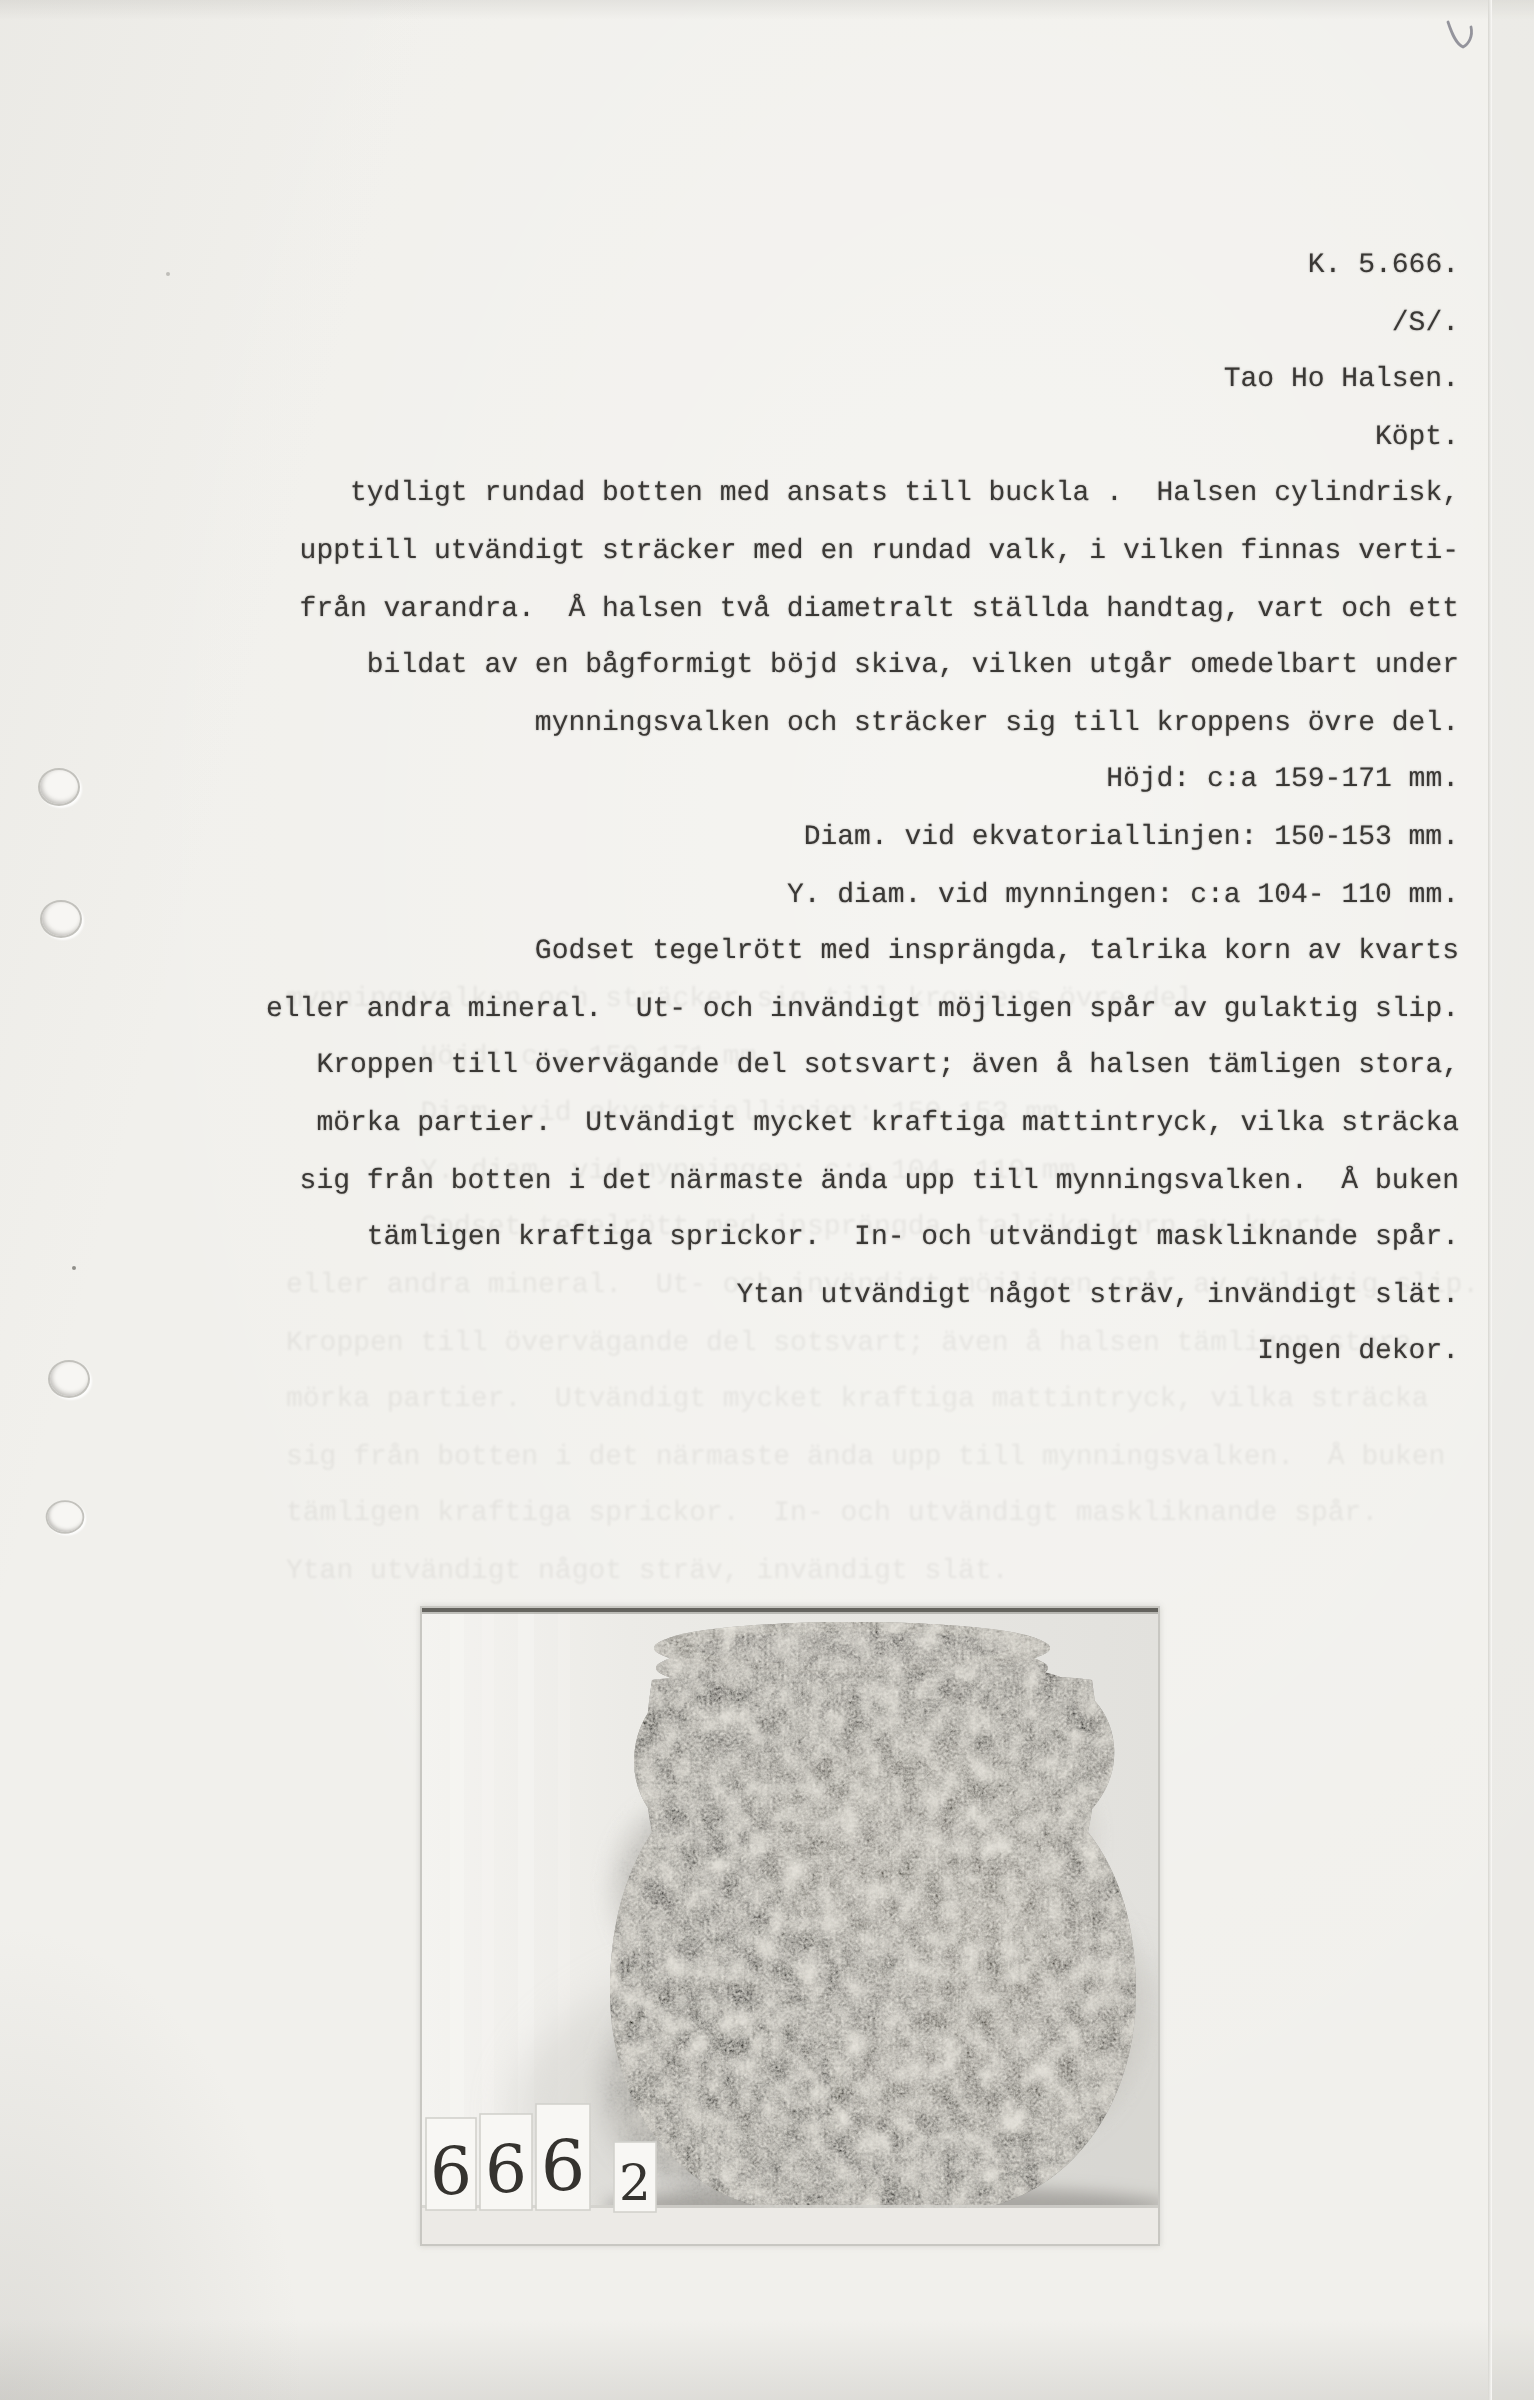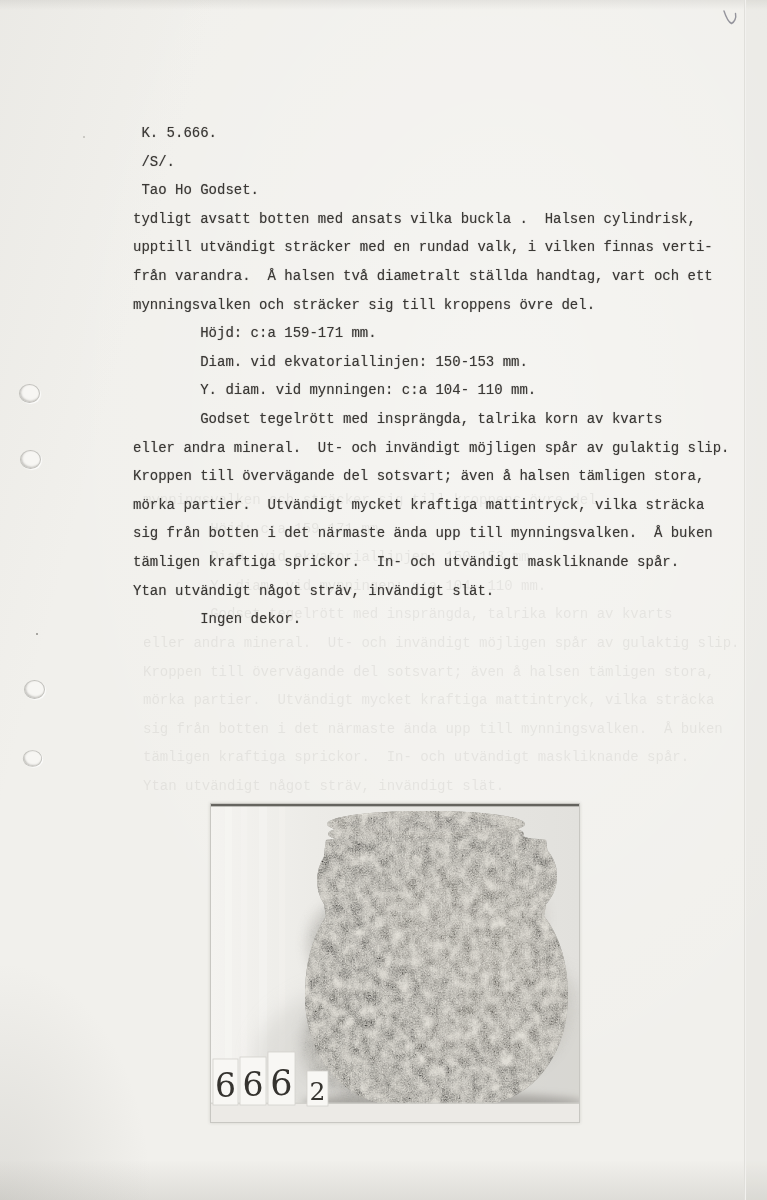--- a/index.html
+++ b/index.html
@@ -11,20 +11,21 @@
       radial-gradient(ellipse at 0% 100%, rgba(148,146,140,.20), rgba(0,0,0,0) 14%),
       radial-gradient(ellipse at 65% 35%, rgba(255,255,255,.30), rgba(0,0,0,0) 65%),
       linear-gradient(to bottom, rgba(0,0,0,0) 1160px, rgba(120,118,112,.16)),
       #f1f0ec;
     font-family:"Liberation Mono","DejaVu Sans Mono",monospace;
   }
   .text-block{
     position:absolute;left:133px;top:119px;
     font-size:14px;line-height:28.6px;color:#3a3835;
     text-shadow:0 0 1px rgba(55,52,48,.45);
+    text-align:right;
   }
   .tw-line{white-space:pre;height:28.6px;}
   .ghost-block{
     position:absolute;left:143px;top:486px;
     font-size:14px;line-height:28.6px;color:#56524c;
     opacity:.085;filter:blur(.4px);pointer-events:none;
   }
   .punch-hole{
     position:absolute;width:19px;height:17px;border-radius:50%;
     background:#f7f6f3;border:1px solid #c2c1bc;
@@ -78,24 +79,26 @@
       <div class="tw-line">mörka partier.  Utvändigt mycket kraftiga mattintryck, vilka sträcka</div>
       <div class="tw-line">sig från botten i det närmaste ända upp till mynningsvalken.  Å buken</div>
       <div class="tw-line">tämligen kraftiga sprickor.  In- och utvändigt maskliknande spår.</div>
       <div class="tw-line">Ytan utvändigt något sträv, invändigt slät.</div>
     </div>
 
   <div class="text-block">
 
   <div class="tw-line"> K. 5.666.</div>
       <div class="tw-line"> /S/.</div>
-      <div class="tw-line"> Tao Ho Godset.</div>
-      <div class="tw-line">tydligt avsatt botten med ansats vilka buckla .  Halsen cylindrisk,</div>
+      <div class="tw-line"> Tao Ho Halsen.</div>
+      <div class="tw-line"> Köpt.</div>
+      <div class="tw-line">tydligt rundad botten med ansats till buckla .  Halsen cylindrisk,</div>
       <div class="tw-line">upptill utvändigt sträcker med en rundad valk, i vilken finnas verti-</div>
       <div class="tw-line">från varandra.  Å halsen två diametralt ställda handtag, vart och ett</div>
+      <div class="tw-line">bildat av en bågformigt böjd skiva, vilken utgår omedelbart under</div>
       <div class="tw-line">mynningsvalken och sträcker sig till kroppens övre del.</div>
       <div class="tw-line">        Höjd: c:a 159-171 mm.</div>
       <div class="tw-line">        Diam. vid ekvatoriallinjen: 150-153 mm.</div>
       <div class="tw-line">        Y. diam. vid mynningen: c:a 104- 110 mm.</div>
       <div class="tw-line">        Godset tegelrött med insprängda, talrika korn av kvarts</div>
       <div class="tw-line">eller andra mineral.  Ut- och invändigt möjligen spår av gulaktig slip.</div>
       <div class="tw-line">Kroppen till övervägande del sotsvart; även å halsen tämligen stora,</div>
       <div class="tw-line">mörka partier.  Utvändigt mycket kraftiga mattintryck, vilka sträcka</div>
       <div class="tw-line">sig från botten i det närmaste ända upp till mynningsvalken.  Å buken</div>
       <div class="tw-line">tämligen kraftiga sprickor.  In- och utvändigt maskliknande spår.</div>

